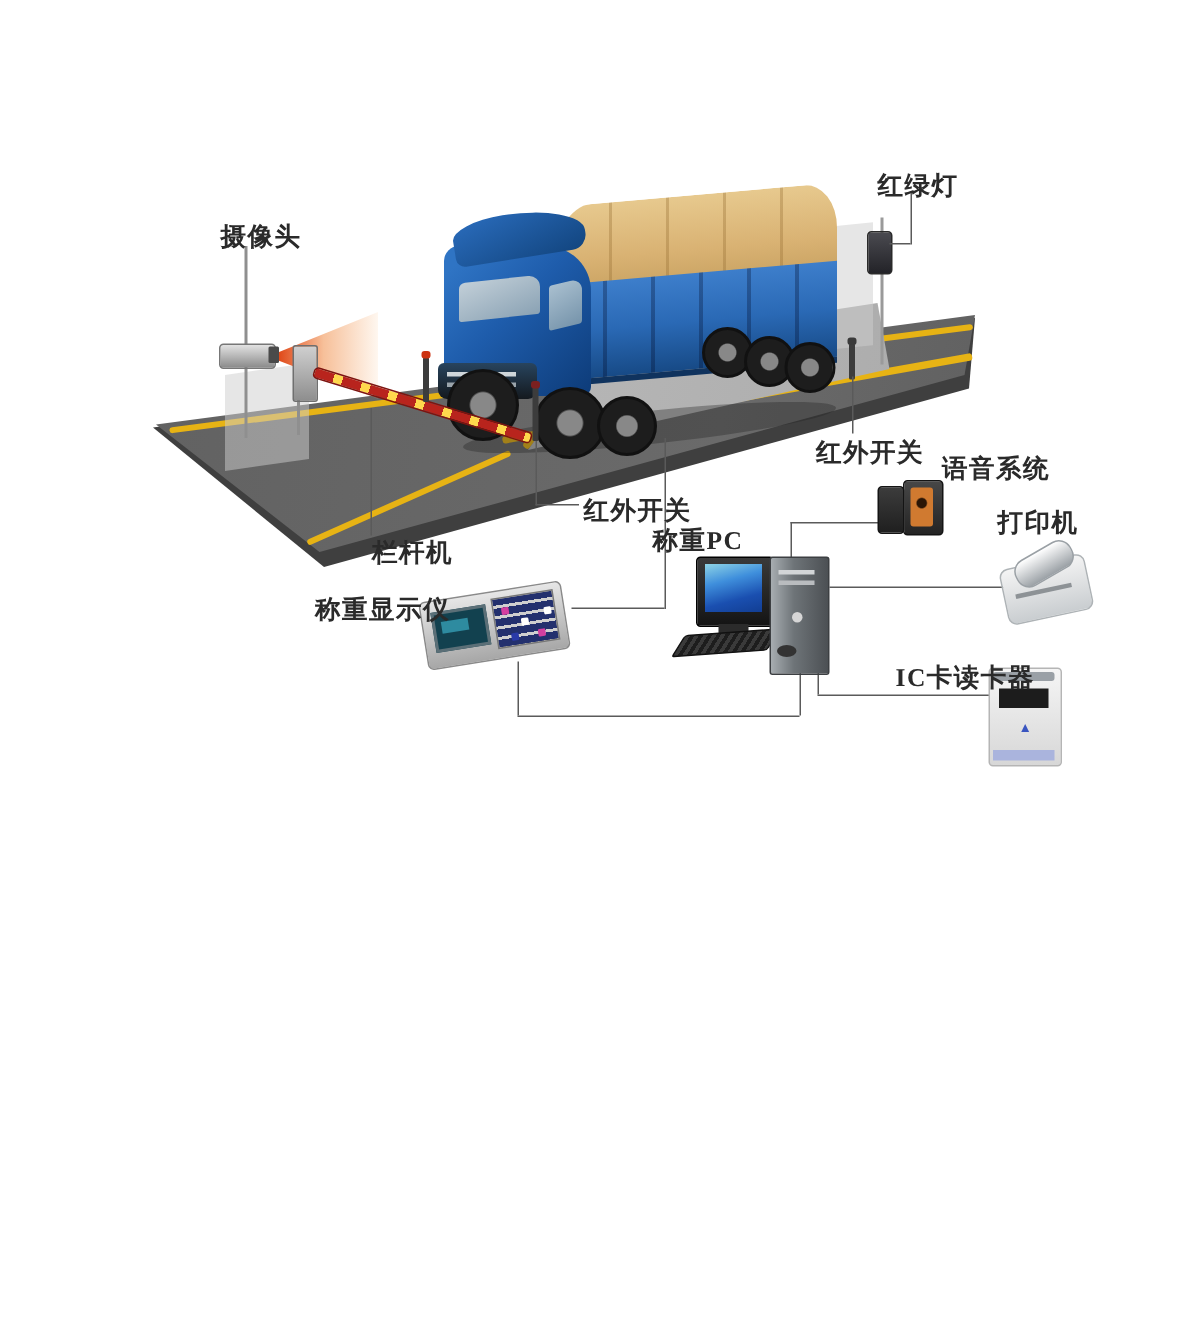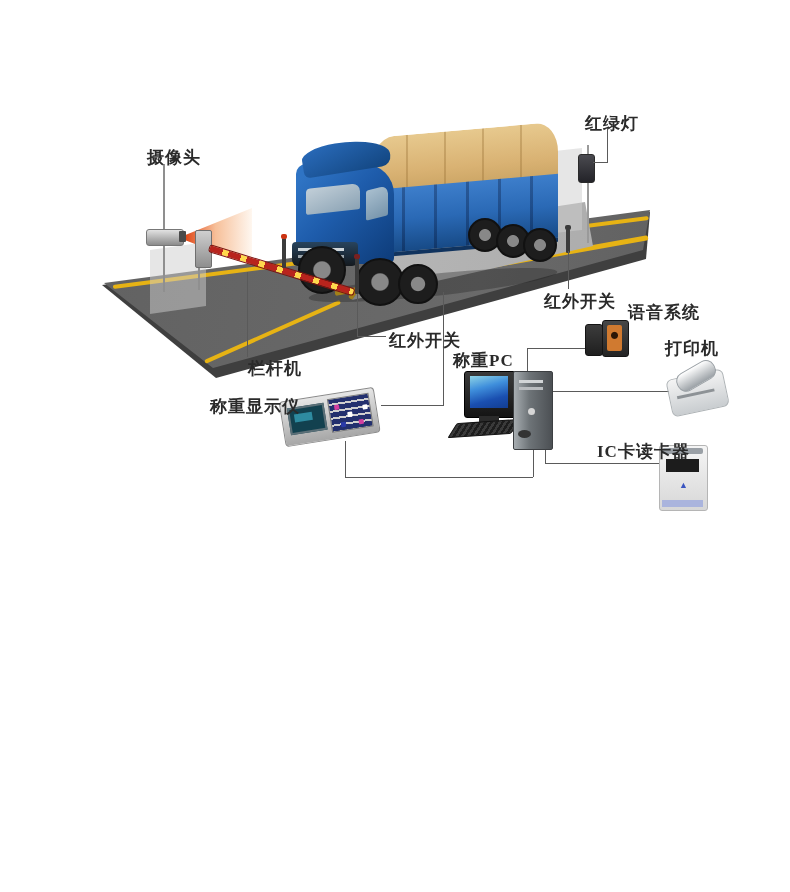--- a/index.html
+++ b/index.html
@@ -229,21 +229,21 @@
       <div class="reader-top"></div>
       <div class="reader-display"></div>
       <div class="reader-tri">▲</div>
       <div class="reader-strip"></div>
     </div>
 
     <div class="lbl" style="left:147px;top:146px;">摄像头</div>
     <div class="lbl" style="left:585px;top:112px;">红绿灯</div>
     <div class="lbl" style="left:544px;top:290px;">红外开关</div>
     <div class="lbl" style="left:389px;top:329px;">红外开关</div>
-    <div class="lbl" style="left:453px;top:349px;">称重PC</div>
+    <div class="lbl" style="left:435px;top:349px;">称重PC</div>
     <div class="lbl" style="left:628px;top:301px;">语音系统</div>
     <div class="lbl" style="left:665px;top:337px;">打印机</div>
     <div class="lbl" style="left:597px;top:440px;">IC卡读卡器</div>
     <div class="lbl" style="left:248px;top:357px;">栏杆机</div>
     <div class="lbl" style="left:210px;top:395px;">称重显示仪</div>
   </div>
 
   <div class="description">
   </div>
 </div>

